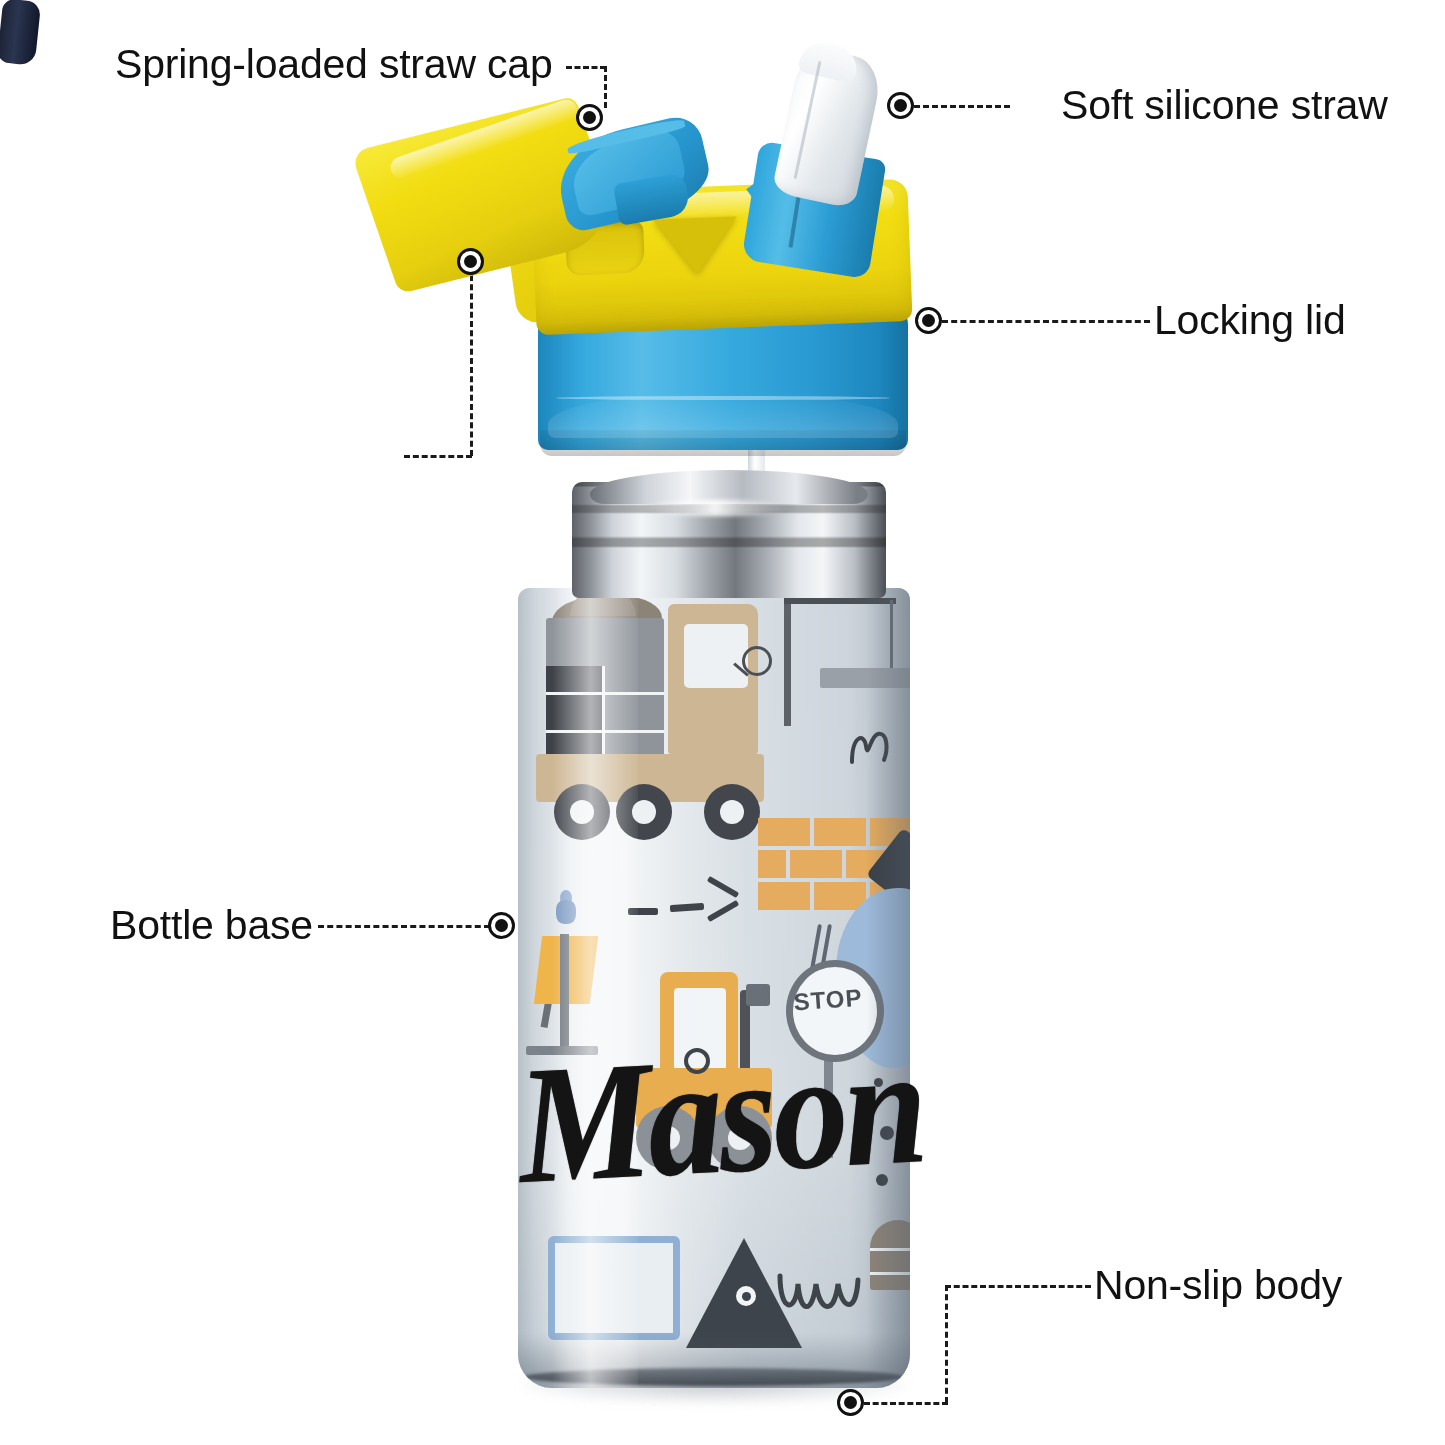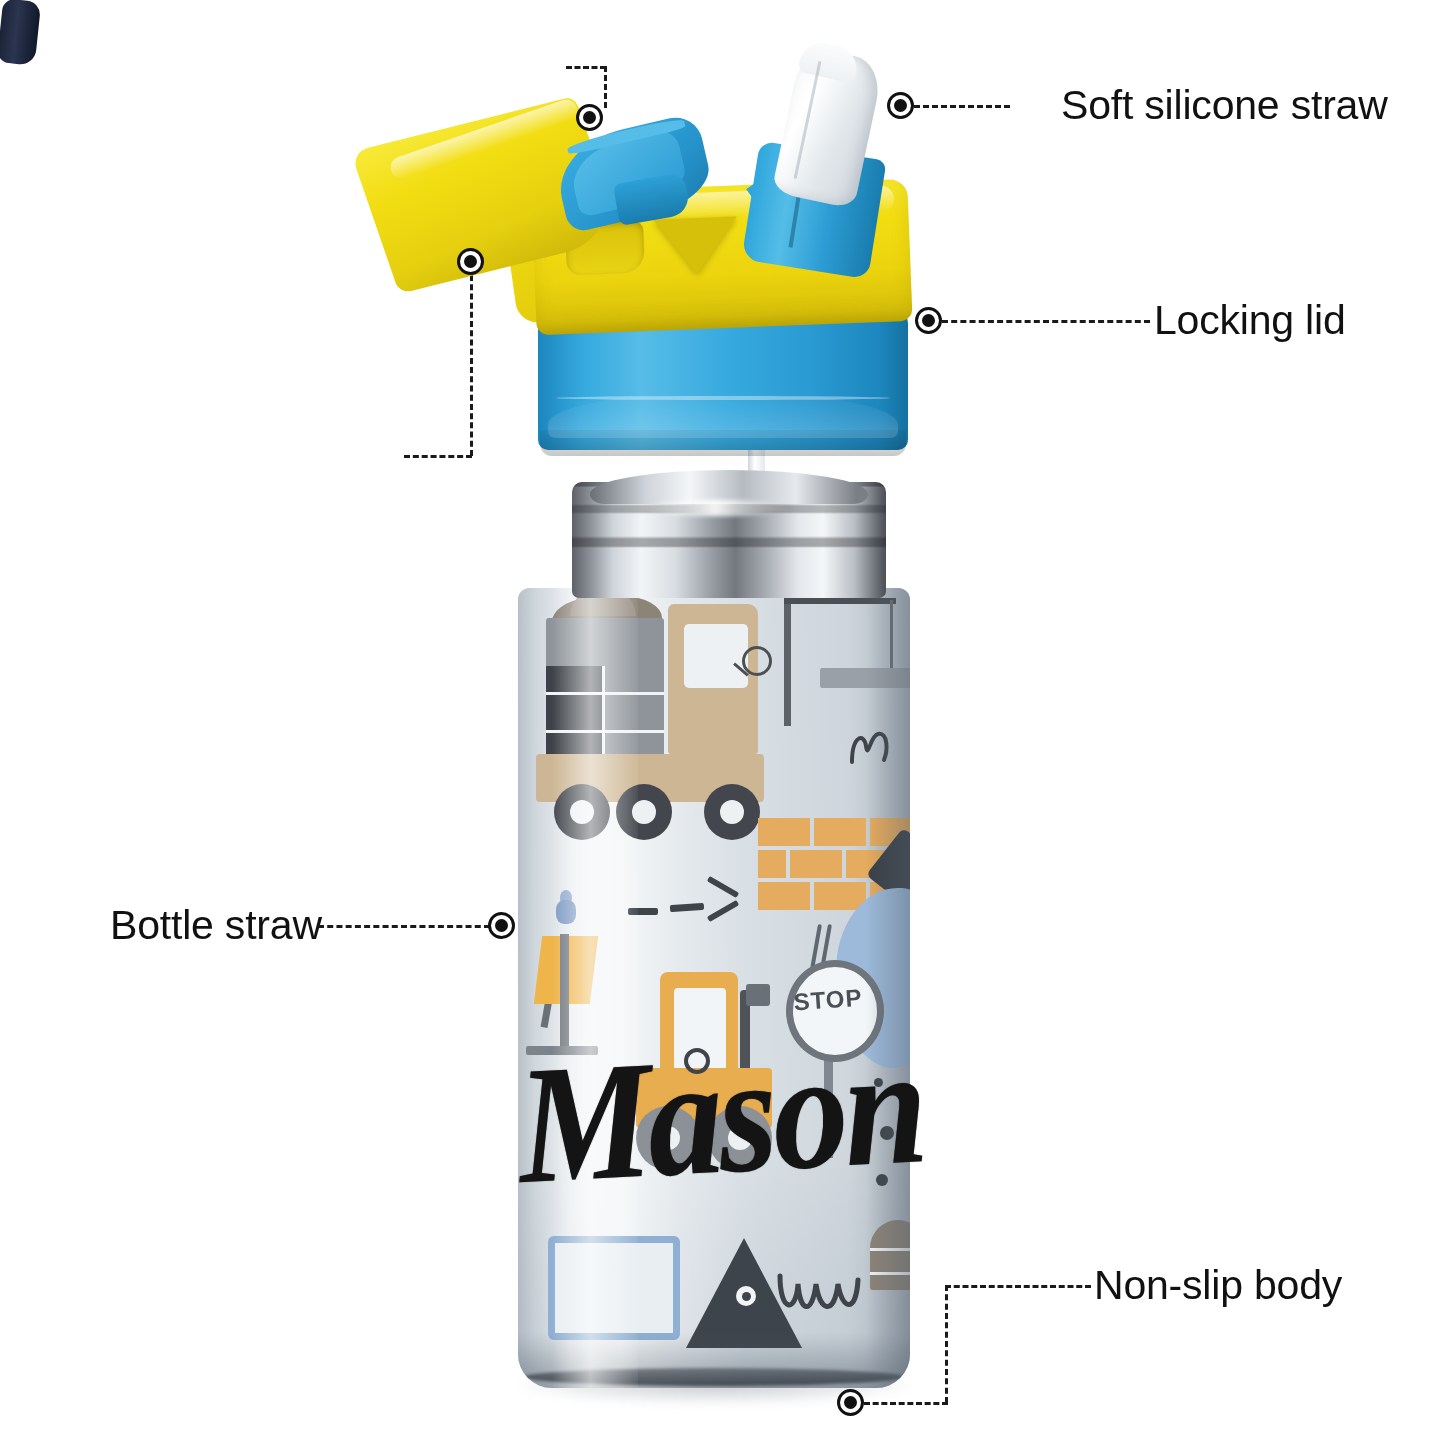--- a/index.html
+++ b/index.html
@@ -593,37 +593,38 @@
     <div class="cap smount"></div>
     <div class="cap smount-seam"></div>
     <div class="cap straw-tip"></div>
     <div class="cap straw-tip-top"></div>
     <div class="cap straw-seam"></div>
 
     <div class="lockclip"></div>
     <div class="lockclip-hl"></div>
   </div>
 
+  <div class="label" style="left:115px;top:44px;">Spring-loaded straw cap</div>
   <div class="lead-h" style="left:566px;top:66px;width:40px;"></div>
   <div class="lead-v" style="left:604px;top:66px;height:42px;"></div>
   <div class="dot" style="left:576px;top:104px;"></div>
 
   <div class="dot" style="left:887px;top:92px;"></div>
   <div class="lead-h" style="left:914px;top:105px;width:96px;"></div>
   <div class="label" style="left:1013px;top:85px;margin-left:48px;">Soft silicone straw</div>
 
   <div class="dot" style="left:915px;top:307px;"></div>
   <div class="lead-h" style="left:942px;top:320px;width:208px;"></div>
   <div class="label" style="left:1154px;top:300px;">Locking lid</div>
 
   <div class="dot" style="left:457px;top:248px;"></div>
   <div class="lead-v" style="left:470px;top:275px;height:181px;"></div>
   <div class="lead-h" style="left:404px;top:455px;width:68px;"></div>
 
-  <div class="label" style="left:110px;top:905px;">Bottle straw</div>
+  <div class="label" style="left:110px;top:905px;">Bottle base</div>
   <div class="lead-h" style="left:318px;top:925px;width:172px;"></div>
   <div class="dot" style="left:488px;top:912px;"></div>
 
   <div class="dot" style="left:837px;top:1389px;"></div>
   <div class="lead-h" style="left:864px;top:1402px;width:84px;"></div>
   <div class="lead-v" style="left:945px;top:1285px;height:118px;"></div>
   <div class="lead-h" style="left:945px;top:1285px;width:146px;"></div>
   <div class="label" style="left:1094px;top:1265px;">Non-slip body</div>
 
 </div>

